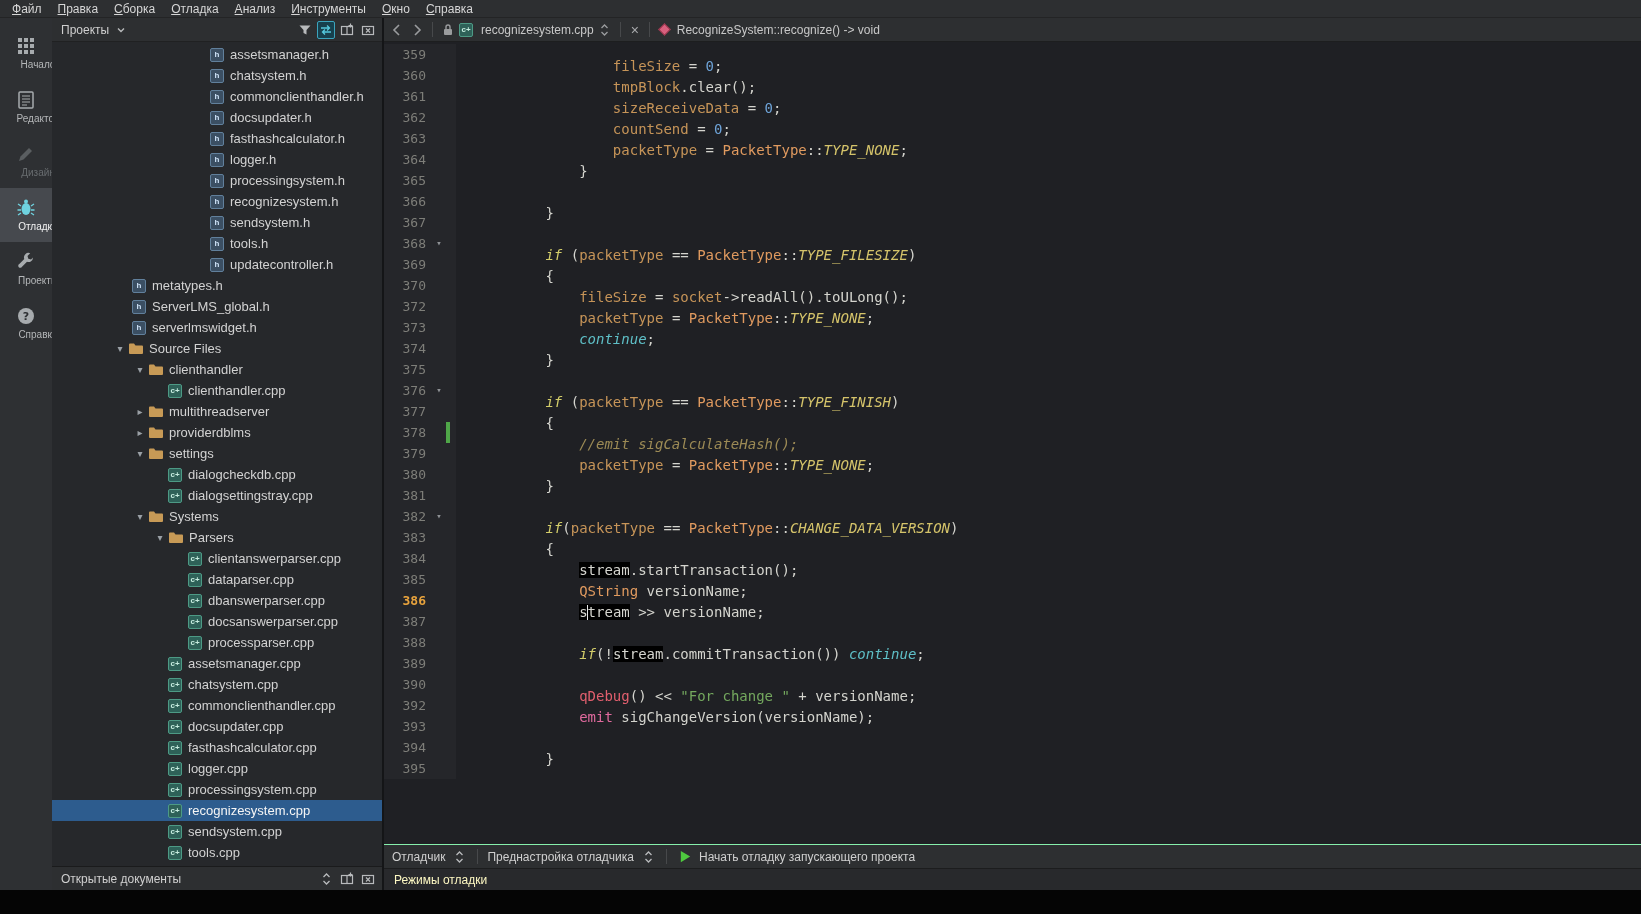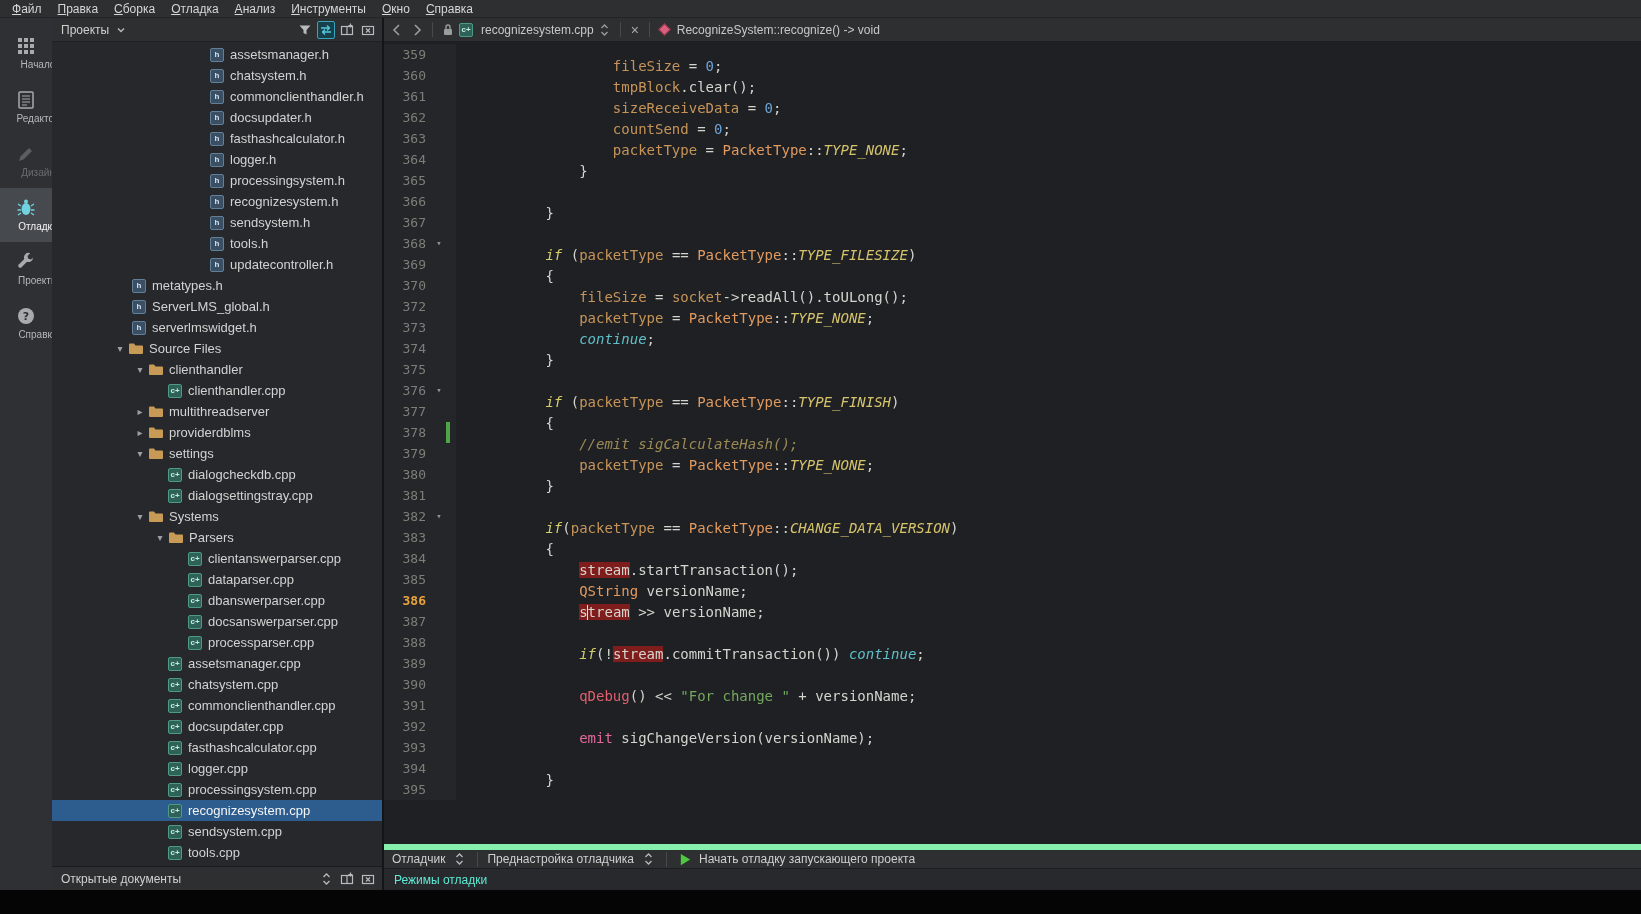--- a/index.html
+++ b/index.html
@@ -76,29 +76,29 @@
   .tok-mem { color:#c69458; }
   .tok-typ { color:#e09a5f; }
   .tok-enm { color:#d4c36a; font-style:italic; }
   .tok-kw  { color:#d4ce6a; font-style:italic; }
   .tok-kwc { color:#5fc0c8; font-style:italic; }
   .tok-mac { color:#e25f6e; }
   .tok-emt { color:#e06a9e; }
   .tok-num { color:#6ea3d8; }
   .tok-str { color:#74a85e; }
   .tok-cmt { color:#9c8a55; font-style:italic; }
-  .tok-occ { color:#d6d6d0; background:#7f1d1d; }
+  .tok-occ { color:#d6d6d0; background:#000000; }
   .caret { display:inline-block; width:0; height:15px; border-left:2px solid #e6e6e6;
            vertical-align:-3px; margin:0 -1px; }
 
   
-  .debugbar { height:24px; background:#2d2f31; border-top:6px solid #86efac;
+  .debugbar { height:24px; background:#2d2f31; border-top:1px solid #86efac;
               display:flex; align-items:center; font-size:12px; color:#cfcfcf; padding:0 8px; gap:5px; }
   .modesbar { height:22px; background:#28292c; border-top:1px solid #1c1d1e;
-              display:flex; align-items:center; font-size:12px; color:#5eead4; padding:0 10px; }
+              display:flex; align-items:center; font-size:12px; color:#fef9c3; padding:0 10px; }
   .bottom-strip { height:24px; background:#050505; }
 </style>
 </head>
 <body>
 
 <div class="app">
 
   <div class="menubar">
       <div class="menu-item">
         <span class="u">Ф</span>
@@ -718,28 +718,20 @@
           <div class="cline">
             <div class="gcell">
               <div class="gnum">390</div>
               <div class="gfold"></div>
               <div class="gmark"></div>
             </div>
             <pre class="ctext"><span class="tok-pl">            </span><span class="tok-mac">qDebug</span><span class="tok-pl">() &lt;&lt; </span><span class="tok-str">"For change "</span><span class="tok-pl"> + versionName;</span></pre>
           </div>
           <div class="cline">
             <div class="gcell">
-              <div class="gnum">391</div>
-              <div class="gfold"></div>
-              <div class="gmark"></div>
-            </div>
-            <pre class="ctext"></pre>
-          </div>
-          <div class="cline">
-            <div class="gcell">
               <div class="gnum">392</div>
               <div class="gfold"></div>
               <div class="gmark"></div>
             </div>
             <pre class="ctext"><span class="tok-pl">            </span><span class="tok-emt">emit</span><span class="tok-pl"> sigChangeVersion(versionName);</span></pre>
           </div>
           <div class="cline">
             <div class="gcell">
               <div class="gnum">393</div>
               <div class="gfold"></div>

